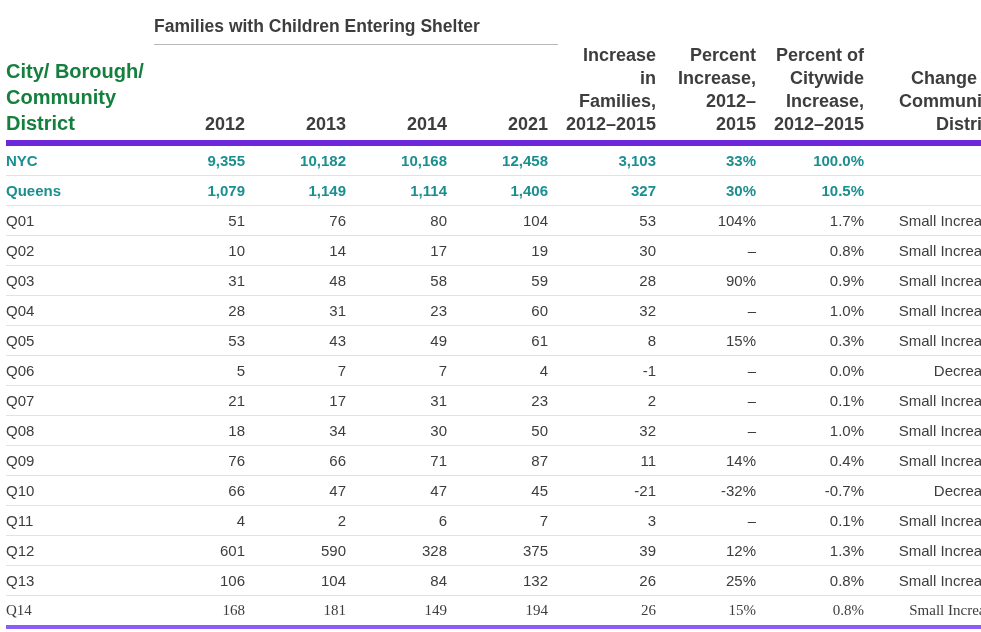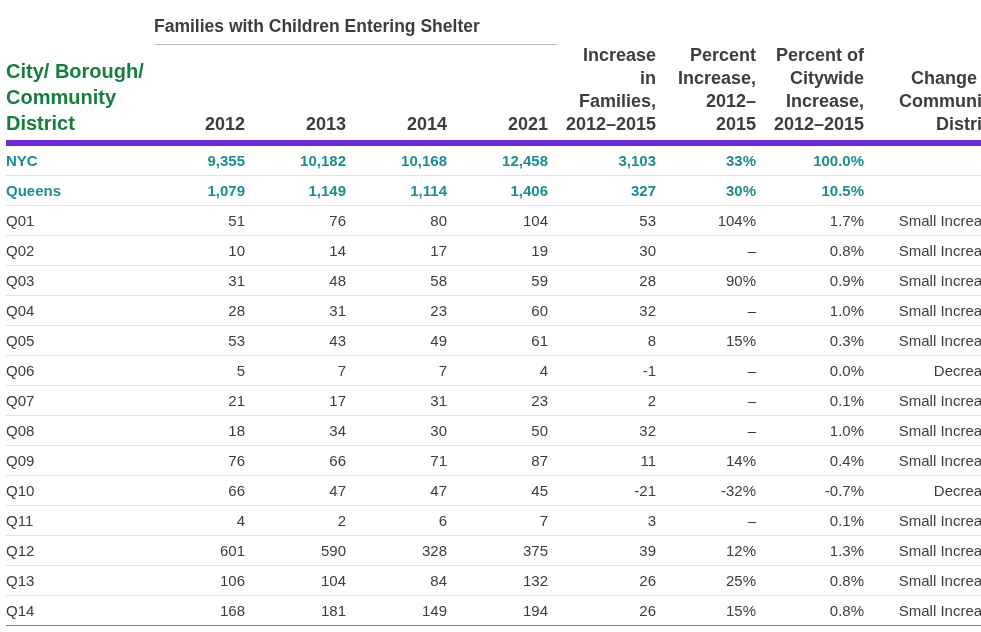--- a/index.html
+++ b/index.html
@@ -79,21 +79,22 @@
   }
   tr.total td {
     color: #1a8f8f;
     font-weight: bold;
     border-bottom: 1px solid #e2e2e2;
   }
   tr.total.first td {
     border-top: 6px solid #6d28d9;
   }
   tr.datarow:last-child td {
-    border-bottom: 1px solid #8b5cf6;
+    border-bottom: 4px solid #8b5cf6;
+    font-family: Liberation Serif, serif;
   }
   
   col.c-label { width: 148px; }
   col.c-y     { width: 101px; }
   col.c-inc   { width: 108px; }
   col.c-pct   { width: 100px; }
   col.c-share { width: 108px; }
   col.c-chg   { width: 134px; }
 </style>
 </head>

